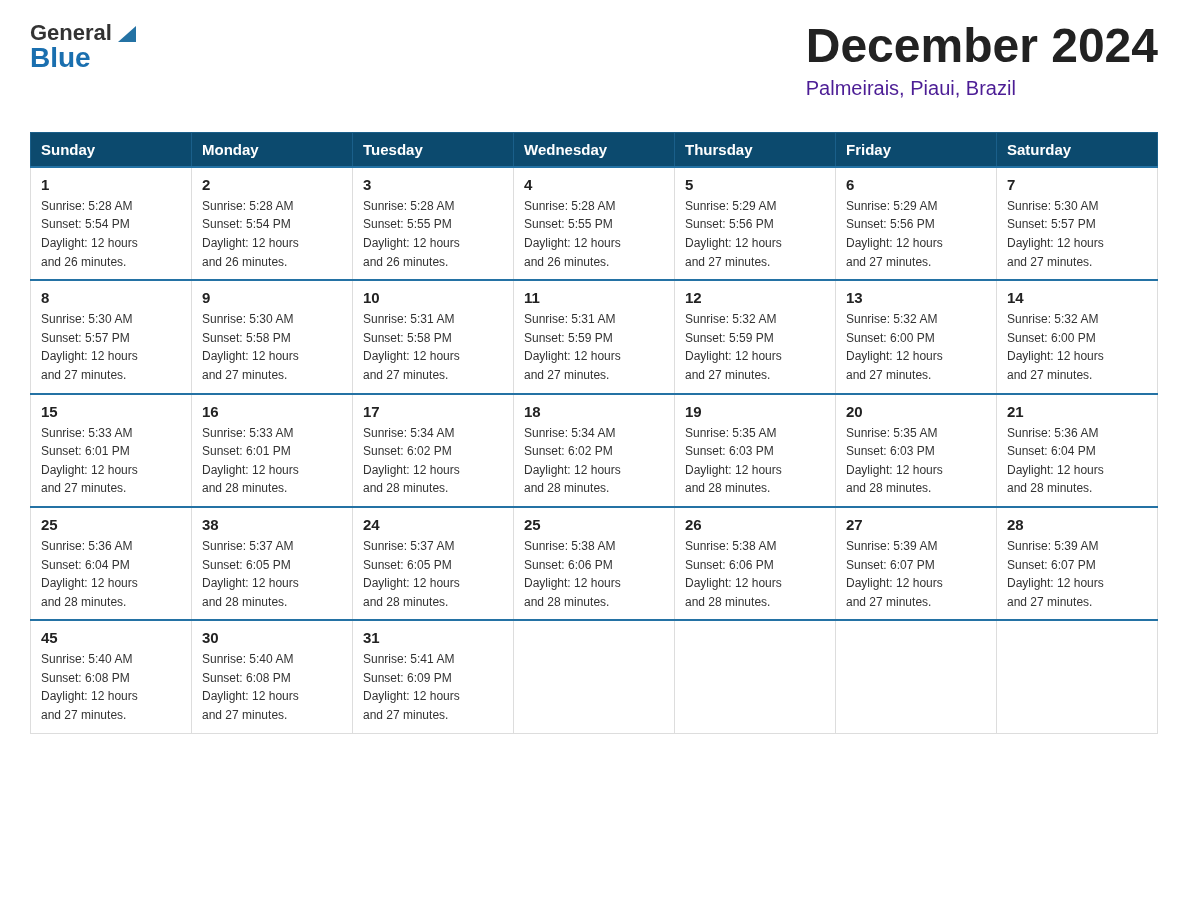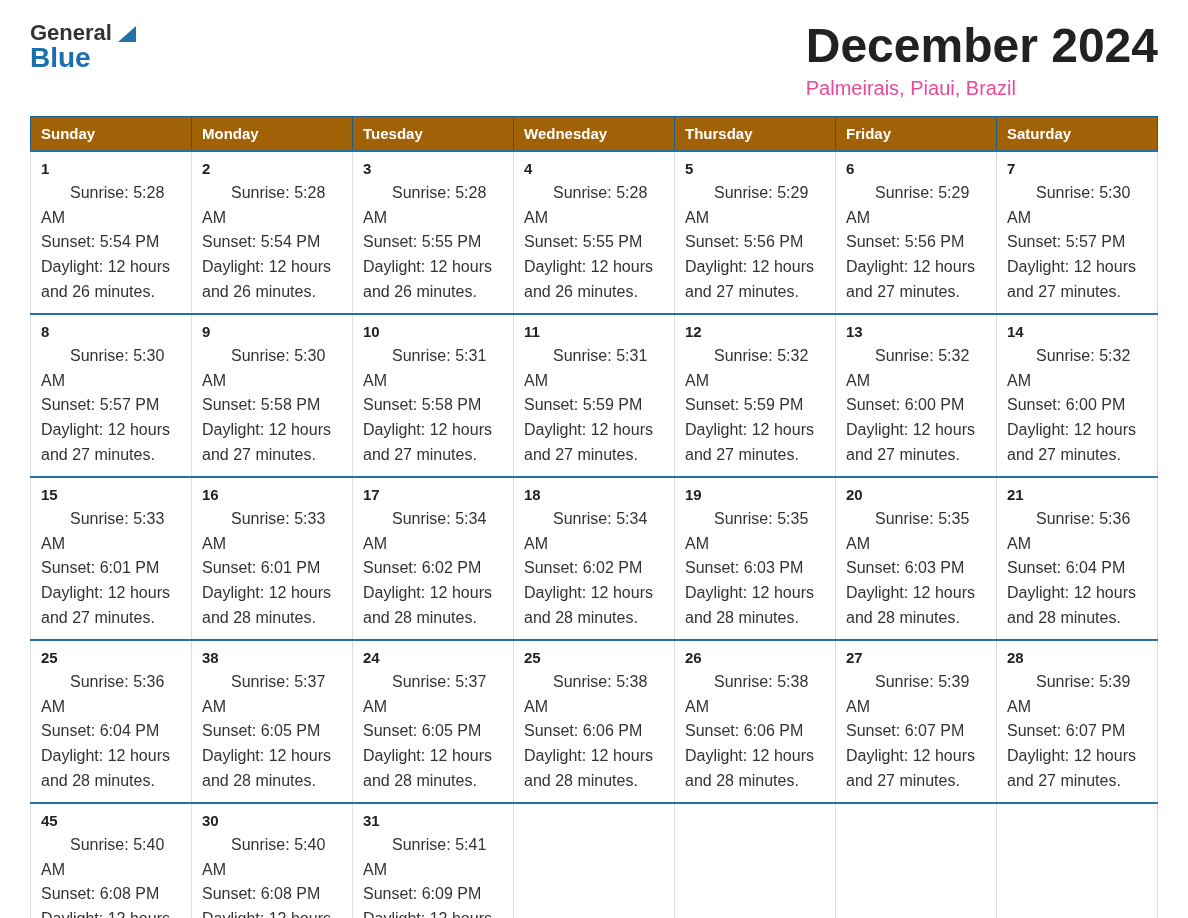--- a/index.html
+++ b/index.html
@@ -7,21 +7,21 @@
       font-family: Arial, Helvetica, sans-serif;
       background: #ffffff;
       padding: 20px 30px;
       width: 1188px;
       min-height: 918px;
     }
     .header {
       display: flex;
       justify-content: space-between;
       align-items: flex-start;
-      margin-bottom: 16px;
+      margin-bottom: 32px;
     }
     .logo {
       display: flex;
       align-items: center;
       gap: 4px;
     }
     .logo-text-general {
       font-size: 22px;
       font-weight: bold;
       color: #333;
@@ -34,30 +34,30 @@
     .title-block {
     }
     .month-title {
       font-size: 48px;
       font-weight: bold;
       color: #222;
       line-height: 1.1;
     }
     .location-subtitle {
       font-size: 20px;
-      color: #ec4899;
+      color: #4c1d95;
       margin-top: 4px;
     }
     table {
       width: 100%;
       border-collapse: collapse;
       table-layout: fixed;
     }
     thead th {
-      background-color: #a16207;
+      background-color: #0c4a6e;
       color: #ffffff;
       font-size: 15px;
       font-weight: bold;
       padding: 8px 10px;
       text-align: left;
       border: 1px solid #1a5f8a;
     }
     tbody td {
       vertical-align: top;
       padding: 8px 10px;
@@ -67,24 +67,23 @@
       height: 105px;
     }
     .day-number {
       font-size: 15px;
       font-weight: bold;
       color: #222;
       display: block;
       margin-bottom: 4px;
     }
     .day-info {
-      font-size: 16px;
+      font-size: 12px;
       line-height: 1.55;
       color: #333;
-      margin-left: 29px;
     }
     tbody tr {
       background-color: #fff;
     }
     tbody tr td {
       border-top: 2px solid #2472a4;
       border-bottom: 1px solid #ddd;
       border-left: 1px solid #ddd;
       border-right: 1px solid #ddd;
     }

